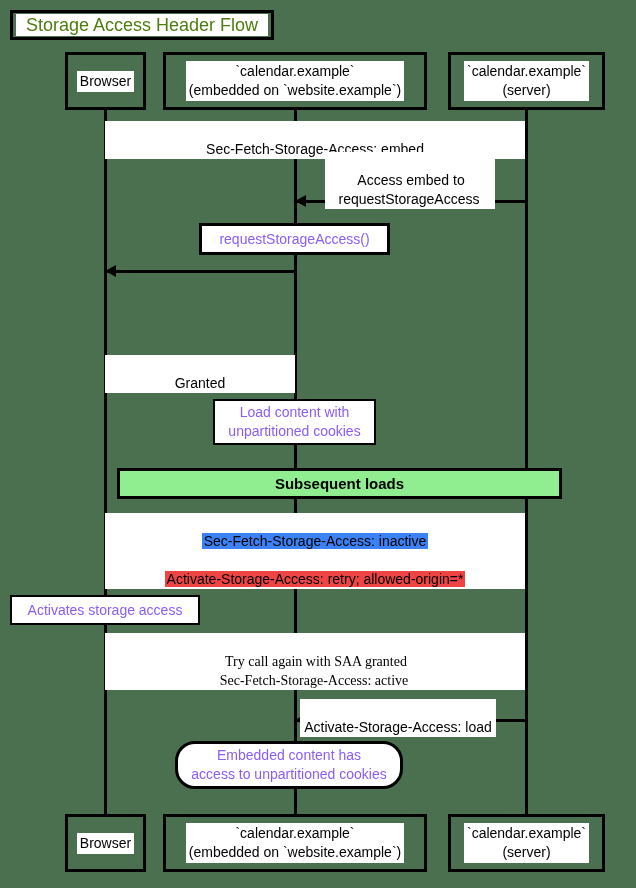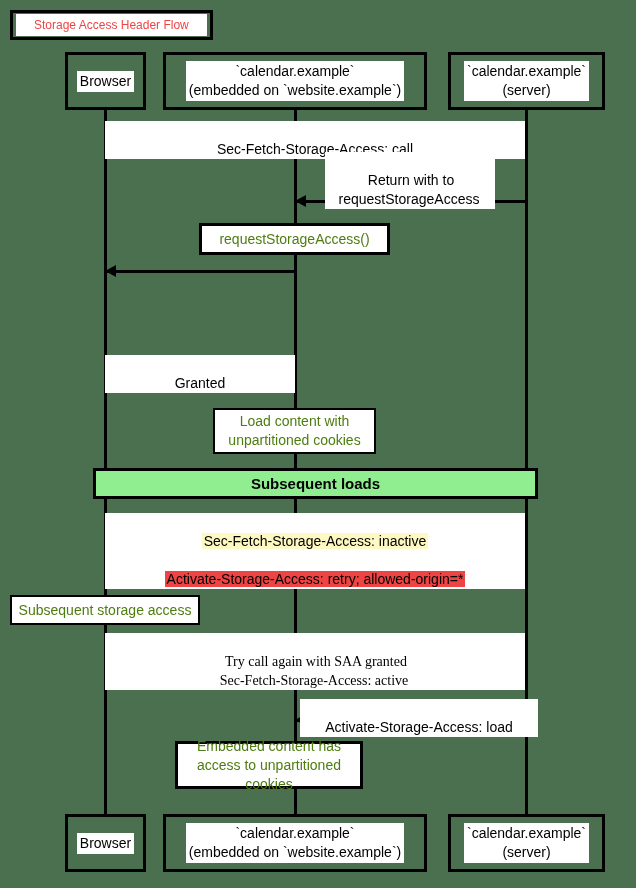--- a/index.html
+++ b/index.html
@@ -25,25 +25,25 @@
   
   .title-frame {
     left: 10px; top: 10px;
     border: 3px solid #000;
     background: transparent;
     padding: 1px 3px;
   }
   .title-frame .title-text {
     display: block;
     background: #ffffff;
-    color: #ef4444;
-    font-size: 12px;
+    color: #4d7c0f;
+    font-size: 18px;
     line-height: 20px;
     white-space: nowrap;
-    padding: 1px 18px;
+    padding: 1px 10px;
   }
 
   
   .participant {
     border: 3px solid #000;
     background: transparent;
     display: flex;
     align-items: center;
     justify-content: center;
     text-align: center;
@@ -91,33 +91,34 @@
   .note {
     border: 2px solid #000;
     background: #ffffff;
     display: flex;
     align-items: center;
     justify-content: center;
     text-align: center;
   }
   .note.thick { border-width: 3px; }
   .note .ntext {
-    color: #4d7c0f;
+    color: #8b5cf6;
     font-size: 14px;
     line-height: 19px;
     white-space: pre-line;
     padding: 0 3px;
   }
 
   
   .divider {
     border: 3px solid #000;
     display: flex;
     align-items: center;
     justify-content: center;
+    margin-left: 24px;
   }
   .divider .dtext {
     color: #000;
     font-size: 15px;
     line-height: 20px;
     font-weight: bold;
     white-space: nowrap;
   }
 </style>
 </head>
@@ -141,83 +142,83 @@
 (embedded on `website.example`)</span>
   </div>
   <div class="abs participant" style="left:448px; top:52px; width:157px; height:58px;">
     <span class="plabel">`calendar.example`
 (server)</span>
   </div>
 
   <div class="abs msg-line" style="left:105px; top:142px; width:411px;"></div>
   <div class="abs arrowhead right" style="left:515px; top:137px;"></div>
   <div class="abs msg-label" style="left:105px; top:121px; width:420px;">
-    <span style="background:#fff; padding:0 2px;">Sec-Fetch-Storage-Access: call</span>
+    <span style="background:#fff; padding:0 2px;">Sec-Fetch-Storage-Access: embed</span>
   </div>
 
   <div class="abs msg-line" style="left:295px; top:200px; width:231px;"></div>
   <div class="abs arrowhead left" style="left:295px; top:195px;"></div>
   <div class="abs msg-label" style="left:325px; top:152px; width:170px;">
-    <span style="background:#fff; padding:0 2px;">Return with to
+    <span style="background:#fff; padding:0 2px;">Access embed to
 requestStorageAccess</span>
   </div>
 
   <div class="abs note thick" style="left:199px; top:223px; width:191px; height:32px;">
     <span class="ntext">requestStorageAccess()</span>
   </div>
 
   <div class="abs msg-line" style="left:105px; top:270px; width:190px;"></div>
   <div class="abs arrowhead left" style="left:105px; top:265px;"></div>
 
 
   <div class="abs msg-line" style="left:105px; top:374px; width:180px;"></div>
   <div class="abs arrowhead right" style="left:284px; top:369px;"></div>
   <div class="abs msg-label" style="left:105px; top:355px; width:190px;">
     <span style="background:#fff; padding:0 2px;text-align:center;">Granted</span>
   </div>
 
-  <div class="abs note" style="left:213px; top:399px; width:163px; height:46px;margin-top:9px;">
+  <div class="abs note" style="left:213px; top:399px; width:163px; height:46px;">
     <span class="ntext">Load content with
 unpartitioned cookies</span>
   </div>
 
   <div class="abs divider" id="divider-1" style="left: 93px; top: 468px; width: 445px; height: 31px; background: rgb(144, 238, 144);">
     <span class="dtext">Subsequent loads</span>
   </div>
 
   <div class="abs msg-line" style="left:105px; top:534px; width:411px;"></div>
   <div class="abs arrowhead right" style="left:515px; top:529px;"></div>
   <div class="abs msg-label" style="left:105px; top:513px; width:420px;">
-    <span style="background:#fef9c3; padding:0 2px;">Sec-Fetch-Storage-Access: inactive</span>
+    <span style="background:#3b82f6; padding:0 2px;">Sec-Fetch-Storage-Access: inactive</span>
   </div>
 
   <div class="abs msg-line" style="left:105px; top:572px; width:421px;"></div>
   <div class="abs arrowhead left" style="left:105px; top:567px;"></div>
   <div class="abs msg-label" style="left:105px; top:551px; width:420px;">
     <span style="background:#ef4444; padding:0 2px;">Activate-Storage-Access: retry; allowed-origin=*</span>
   </div>
 
   <div class="abs note" style="left:10px; top:595px; width:190px; height:30px;">
-    <span class="ntext">Subsequent storage access</span>
+    <span class="ntext">Activates storage access</span>
   </div>
 
   <div class="abs msg-line" style="left:105px; top:680px; width:411px;"></div>
   <div class="abs arrowhead right" style="left:515px; top:675px;"></div>
   <div class="abs msg-label" style="left:105px; top:633px; width:420px;font-family:Liberation Serif, serif;">
     <span style="background:#fff; padding:0 2px;">Try call again with SAA granted
 Sec-Fetch-Storage-Access: active</span>
   </div>
 
   <div class="abs msg-line" style="left:295px; top:719px; width:231px;"></div>
   <div class="abs arrowhead left" style="left:295px; top:714px;"></div>
-  <div class="abs msg-label" style="left:300px; top:699px; width:238px;">
+  <div class="abs msg-label" style="left:300px; top:699px; width:196px;">
     <span style="background:#fff; padding:0 2px;">Activate-Storage-Access: load</span>
   </div>
 
-  <div class="abs note thick" style="left:175px; top:741px; width:188px; height:48px;">
+  <div class="abs note thick" style="left:175px; top:741px; width:228px; height:48px;border-radius:20px;">
     <span class="ntext">Embedded content has
 access to unpartitioned cookies</span>
   </div>
 
   <div class="abs participant" style="left:65px; top:814px; width:81px; height:58px;">
     <span class="plabel">Browser</span>
   </div>
   <div class="abs participant" style="left:163px; top:814px; width:264px; height:58px;">
     <span class="plabel">`calendar.example`
 (embedded on `website.example`)</span>

